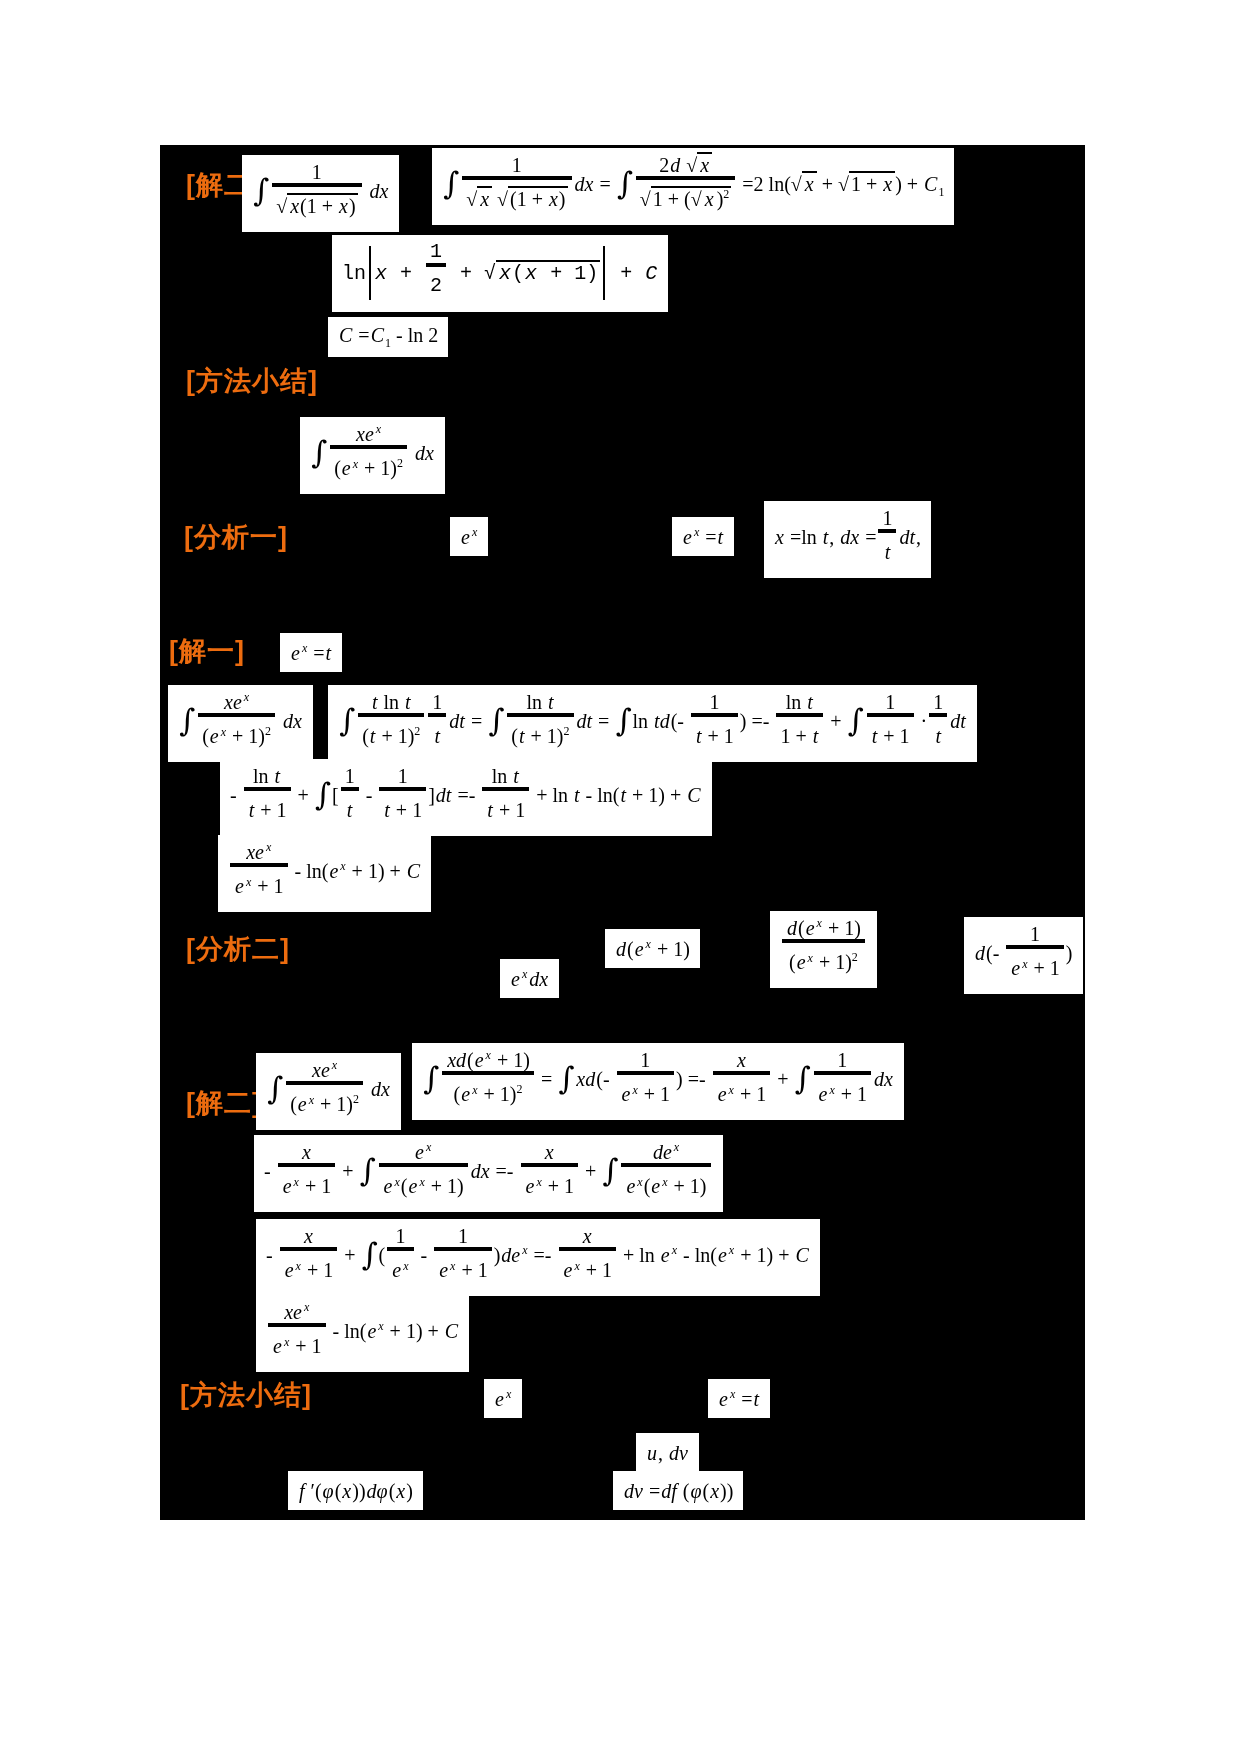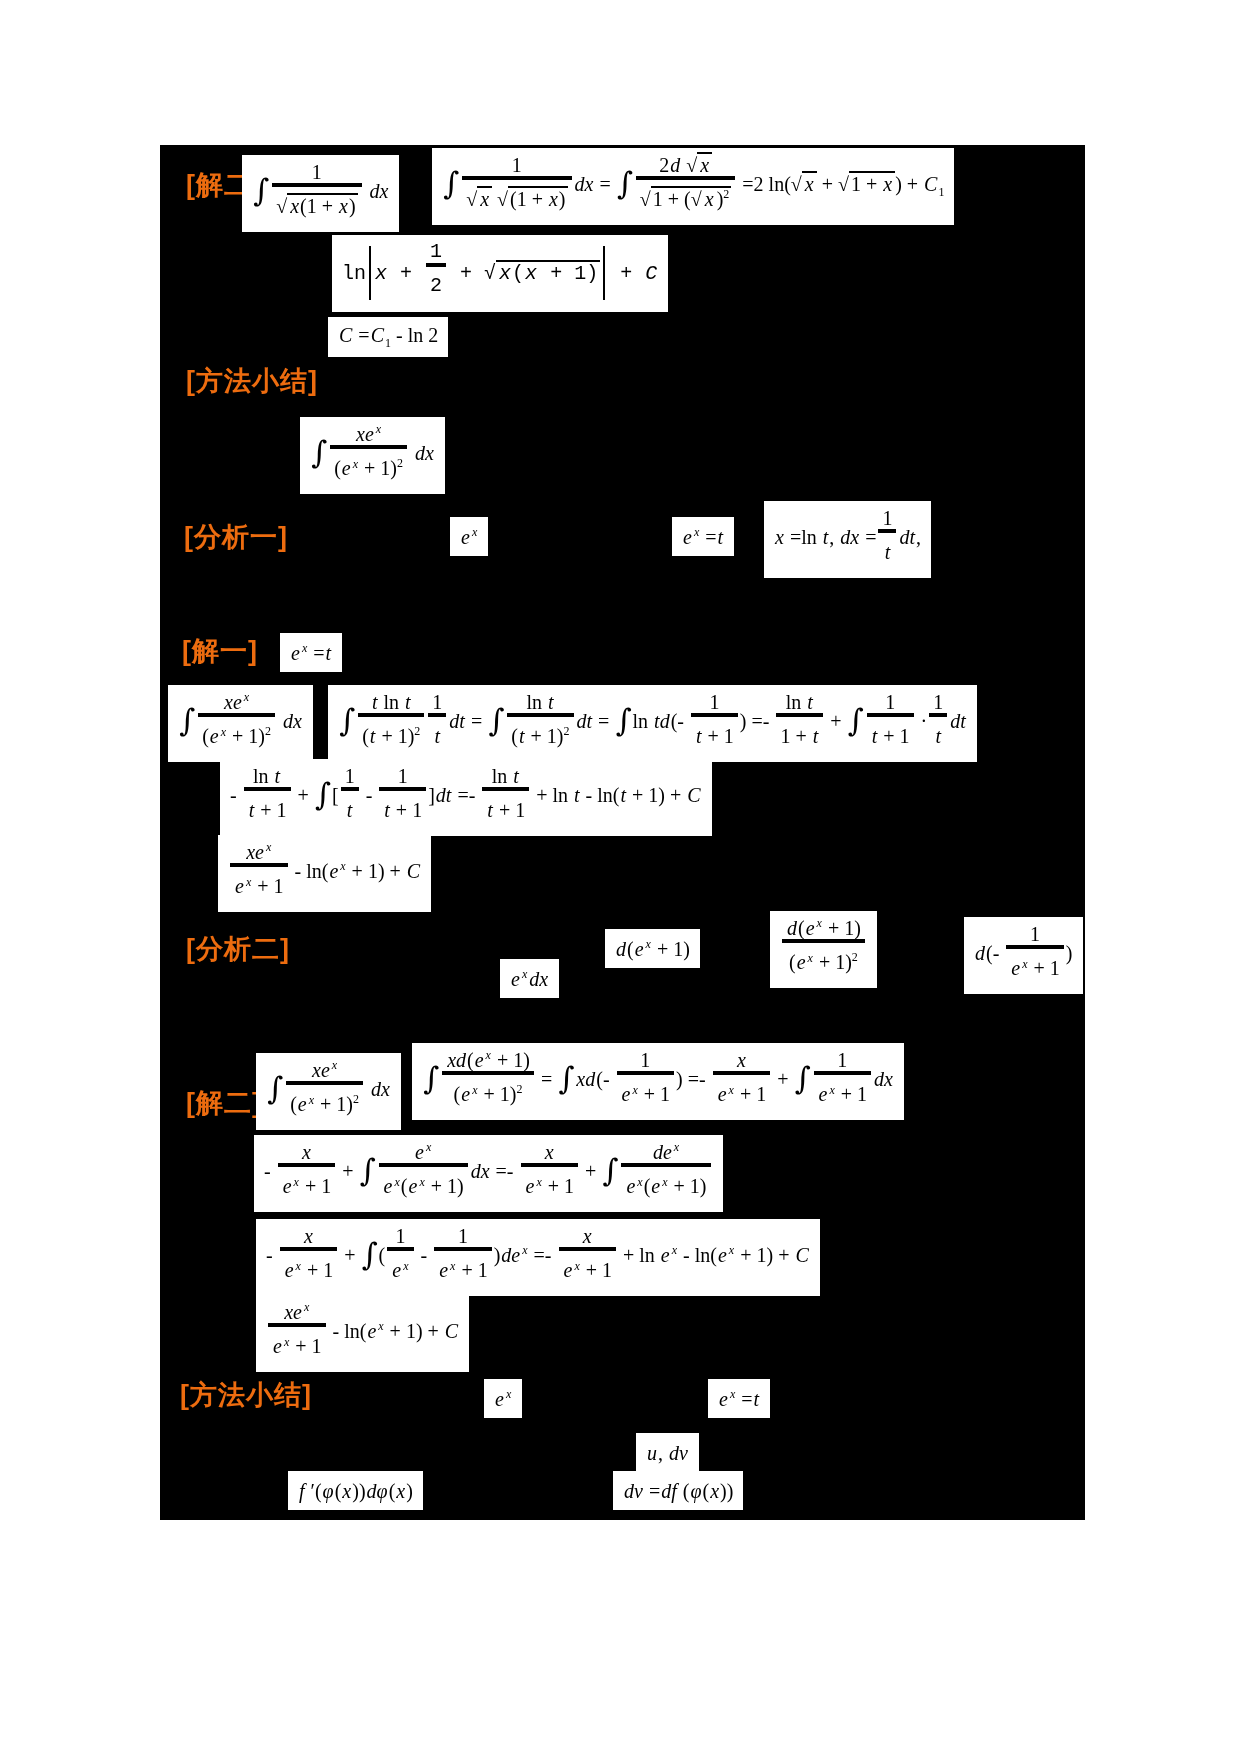--- a/index.html
+++ b/index.html
@@ -60,21 +60,21 @@
     <div class="fbox" style="left:290px;top:372px;">
       <span class="math"><i>e</i><sup><i>x</i></sup></span>
     </div>
     <div class="fbox" style="left:512px;top:372px;">
       <span class="math"><i>e</i><sup><i>x</i></sup> =<i>t</i></span>
     </div>
     <div class="fbox" style="left:604px;top:356px;">
       <span class="math"><i>x</i> =ln <i>t</i>, <i>dx</i> =<span class="fr"><span class="n">1</span><span class="d"><i>t</i></span></span><i>dt</i>,</span>
     </div>
 
-    <div class="olabel" style="left:22px;top:492px;">[解一]</div>
+    <div class="olabel" style="left:9px;top:492px;">[解一]</div>
     <div class="fbox" style="left:120px;top:488px;">
       <span class="math"><i>e</i><sup><i>x</i></sup> =<i>t</i></span>
     </div>
 
     <div class="fbox" style="left:8px;top:540px;">
       <span class="math"><span class="ig">∫</span><span class="fr"><span class="n"><i>xe</i><sup><i>x</i></sup></span><span class="d">(<i>e</i><sup><i>x</i></sup> + 1)<sup>2</sup></span></span> <i>dx</i></span>
     </div>
     <div class="fbox" style="left:168px;top:540px;">
       <span class="math"><span class="ig">∫</span><span class="fr"><span class="n"><i>t</i> ln <i>t</i></span><span class="d">(<i>t</i> + 1)<sup>2</sup></span></span><span class="fr"><span class="n">1</span><span class="d"><i>t</i></span></span><i>dt</i> = <span class="ig">∫</span><span class="fr"><span class="n">ln <i>t</i></span><span class="d">(<i>t</i> + 1)<sup>2</sup></span></span><i>dt</i> = <span class="ig">∫</span>ln <i>td</i>(- <span class="fr"><span class="n">1</span><span class="d"><i>t</i> + 1</span></span>) =- <span class="fr"><span class="n">ln <i>t</i></span><span class="d">1 + <i>t</i></span></span> + <span class="ig">∫</span><span class="fr"><span class="n">1</span><span class="d"><i>t</i> + 1</span></span> ·<span class="fr"><span class="n">1</span><span class="d"><i>t</i></span></span><i>dt</i></span>
     </div>

